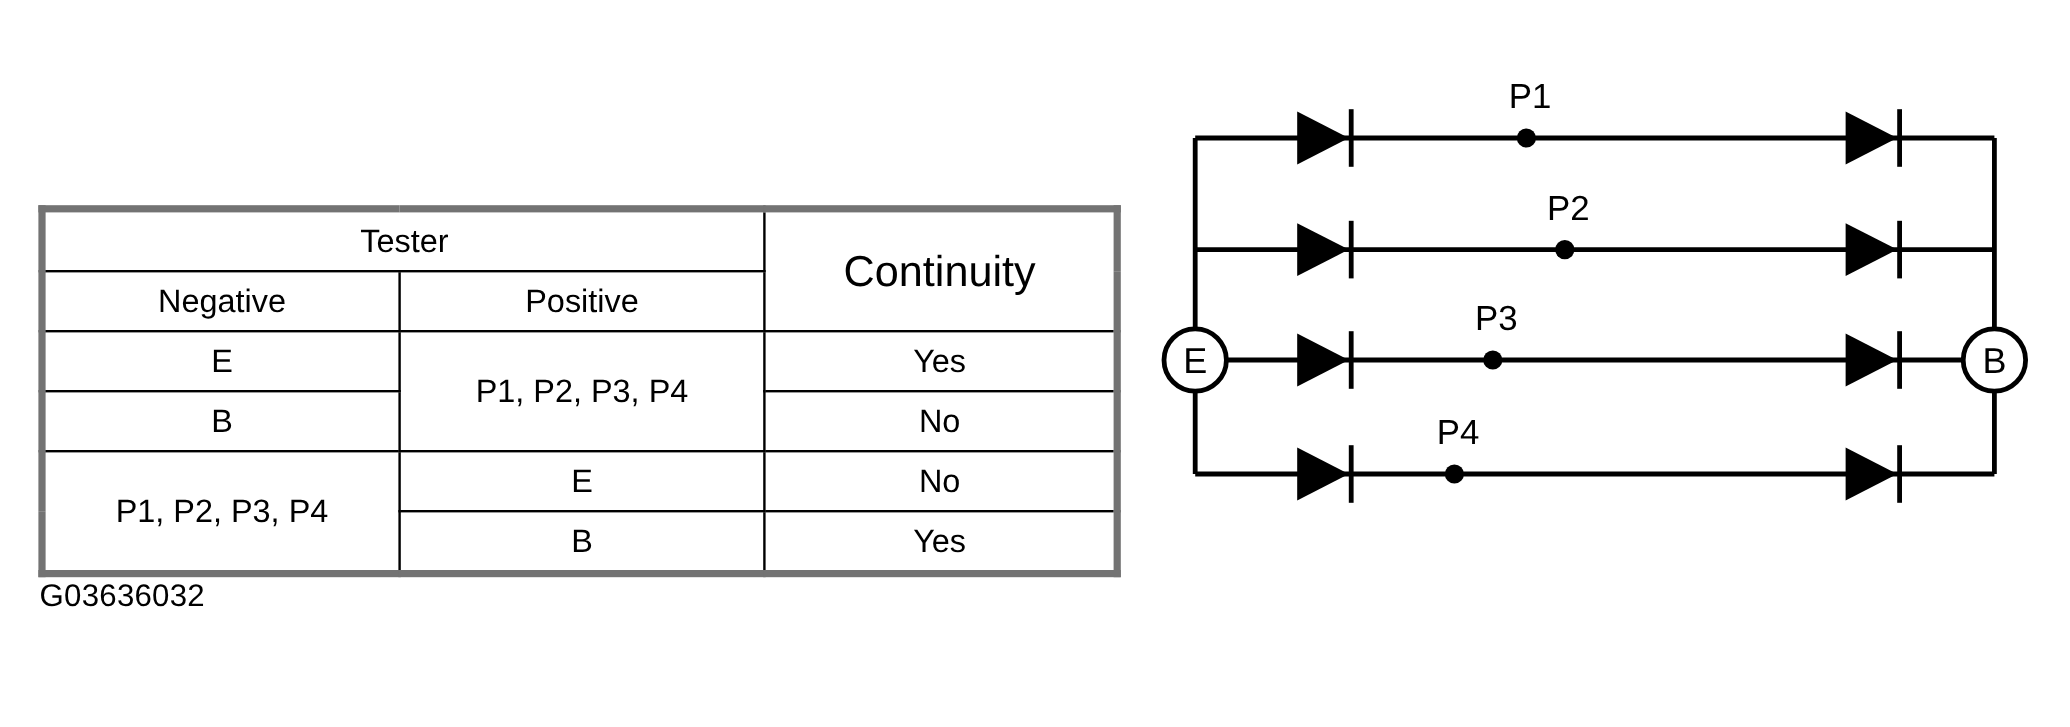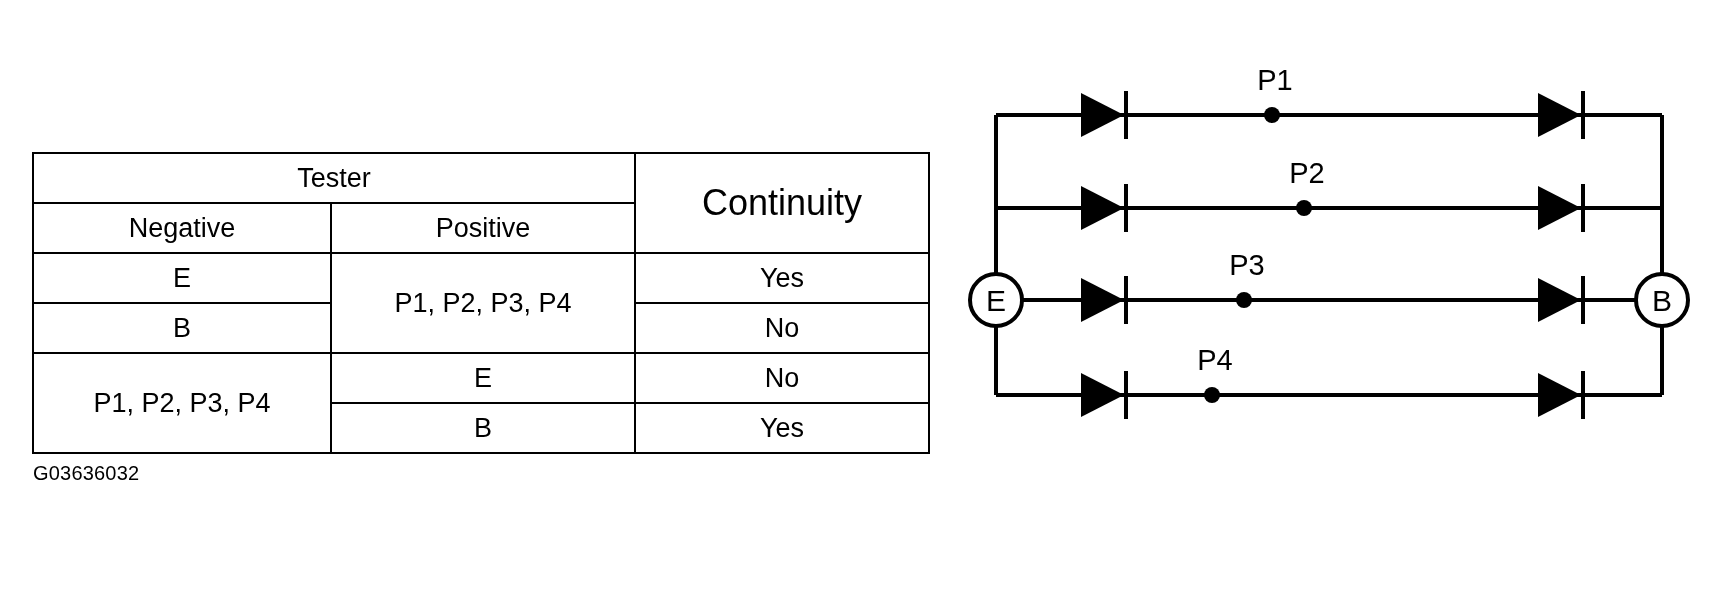--- a/index.html
+++ b/index.html
@@ -23,21 +23,22 @@
     left: 32px;
     top: 152px;
     width: 896px;
     height: 288px;
   }
   table.continuity-table {
     width: 896px;
     height: 288px;
     border-collapse: collapse;
     table-layout: fixed;
-    border: 2px solid #737373;
+    border: 6px solid #737373;
+    margin-top: 19px;
   }
   table.continuity-table td,
   table.continuity-table th {
     border: 2px solid #000;
     text-align: center;
     vertical-align: middle;
     padding: 0;
     font-weight: normal;
   }
   .col-neg { width: 298px; }
@@ -55,22 +56,22 @@
   .cell-txt {
     font-size: 27px;
   }
   .thick-top { border-top-width: 3px; }
   .thick-bottom { border-bottom-width: 3px; }
 
   
   #caption {
     position: absolute;
     left: 33px;
-    top: 462px;
-    font-size: 20px;
+    top: 481px;
+    font-size: 26px;
     letter-spacing: 0.2px;
     font-family: "Liberation Sans", sans-serif;
   }
 
   
   #circuit-block {
     position: absolute;
     left: 950px;
     top: 40px;
     width: 760px;

